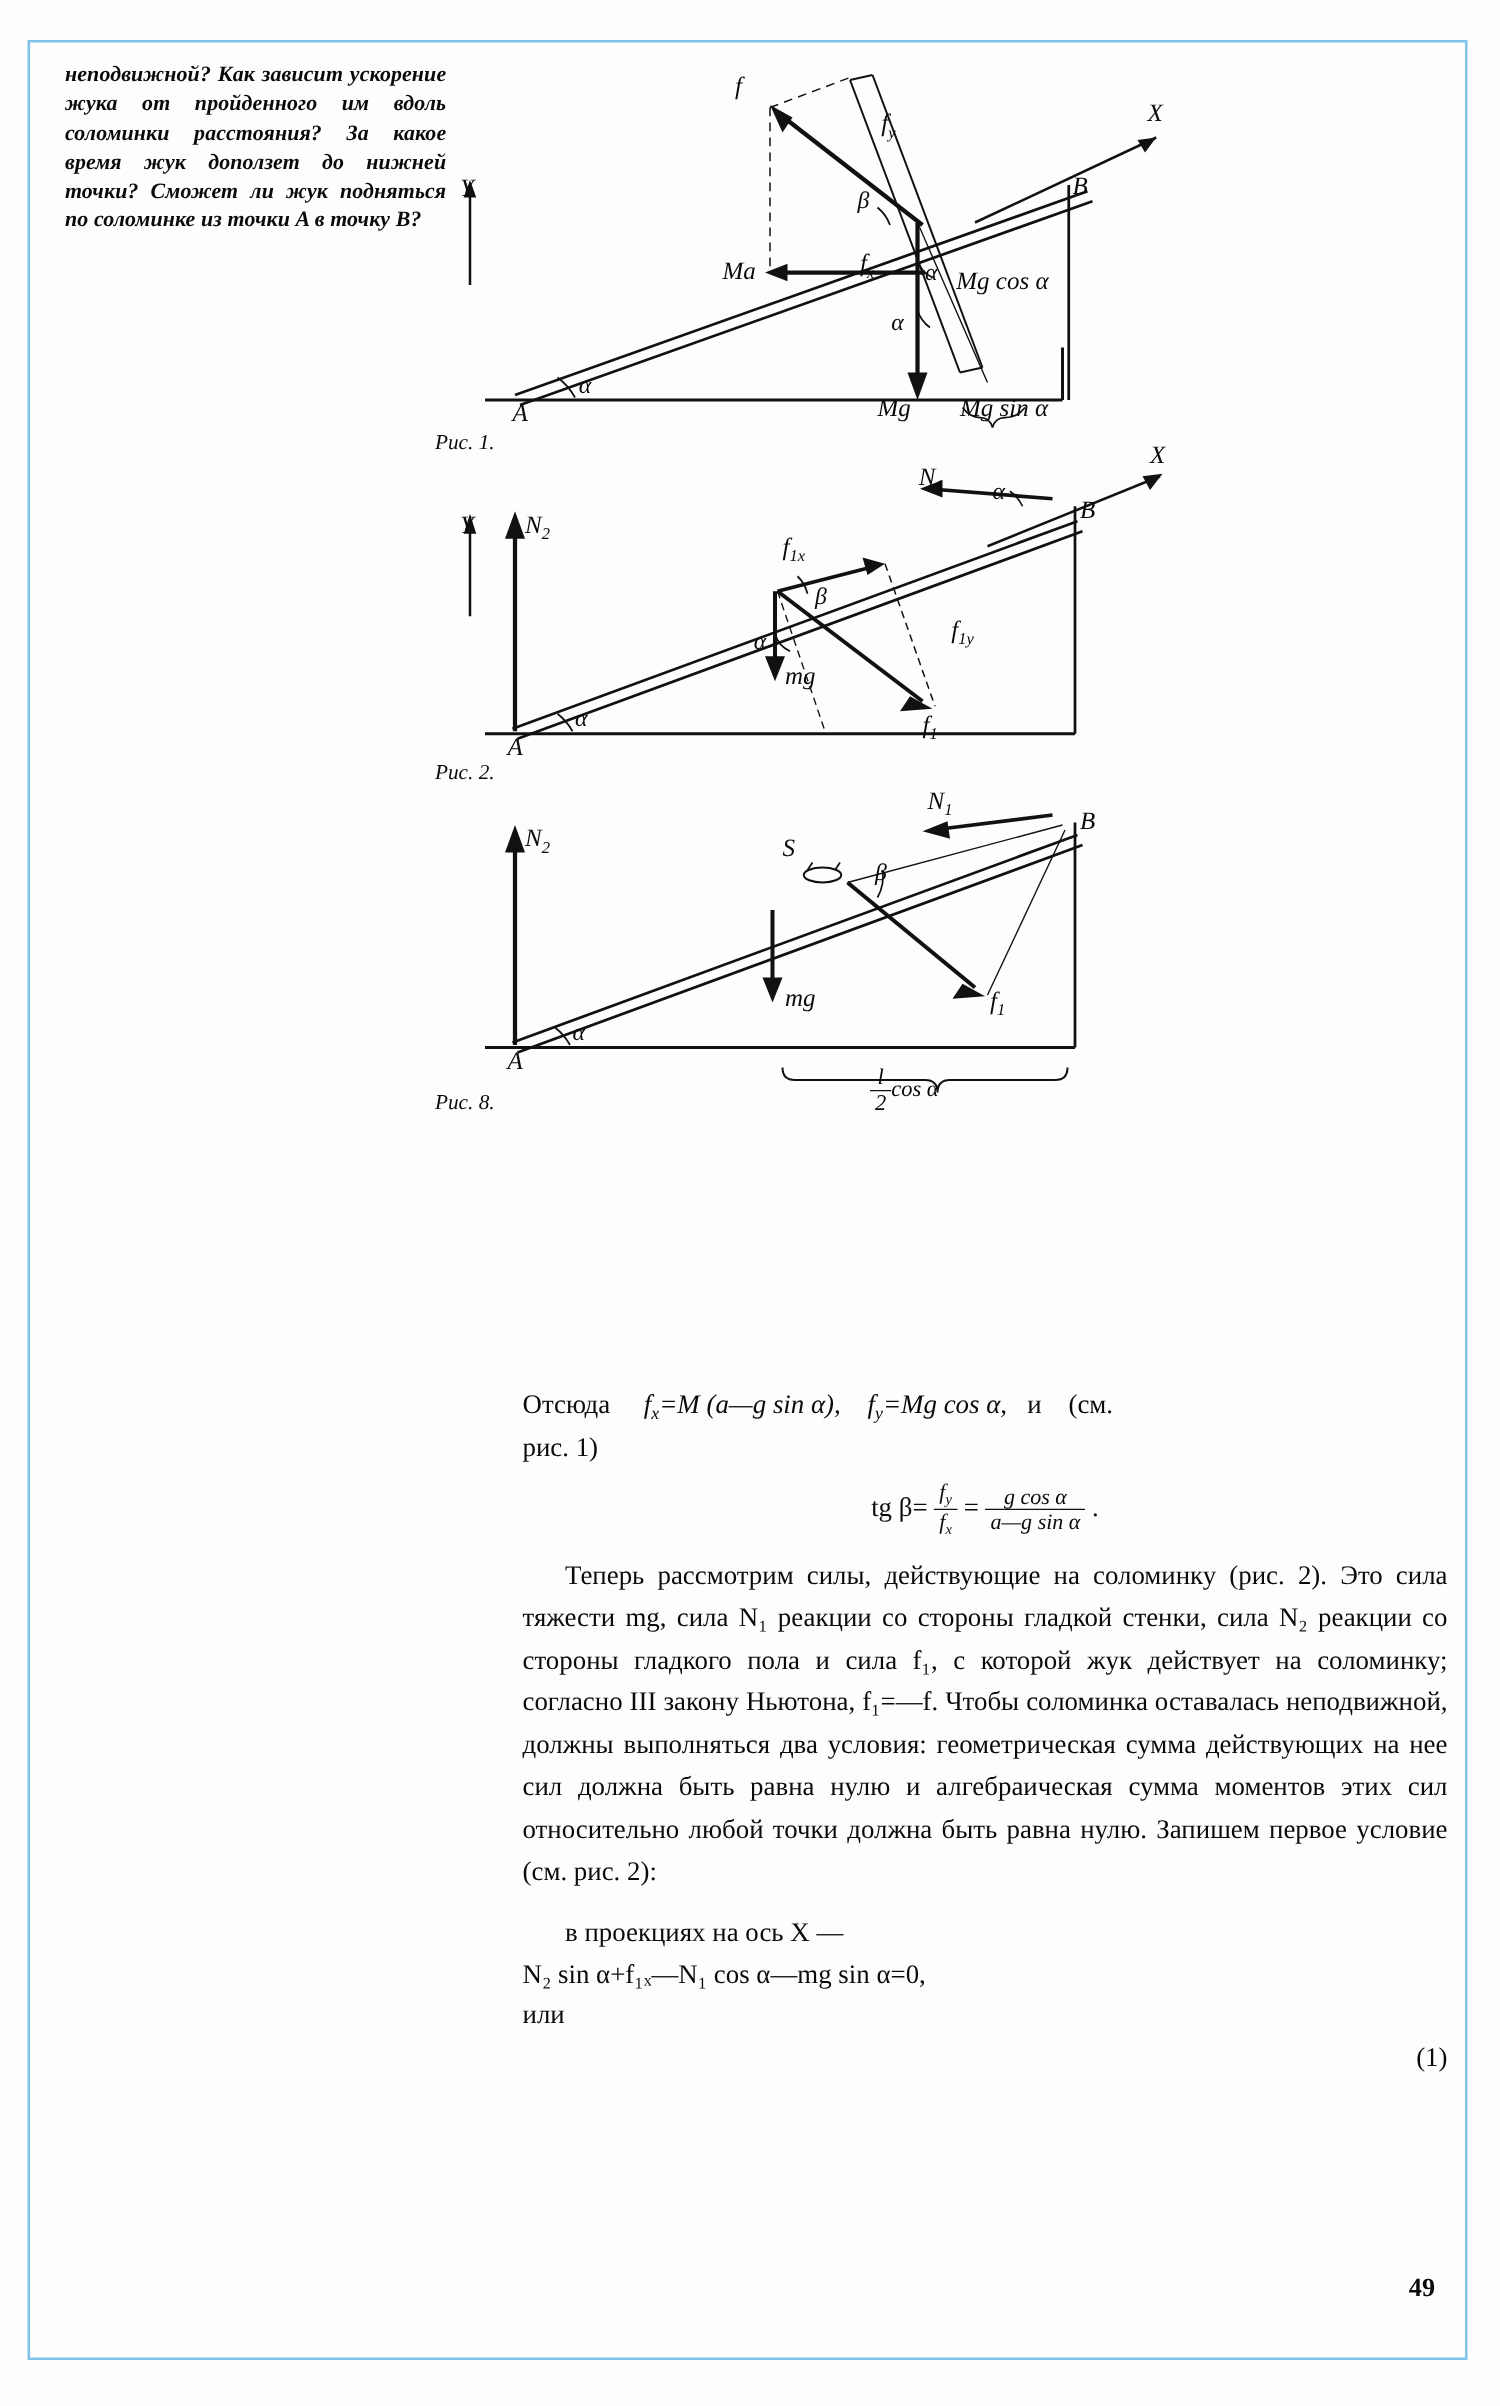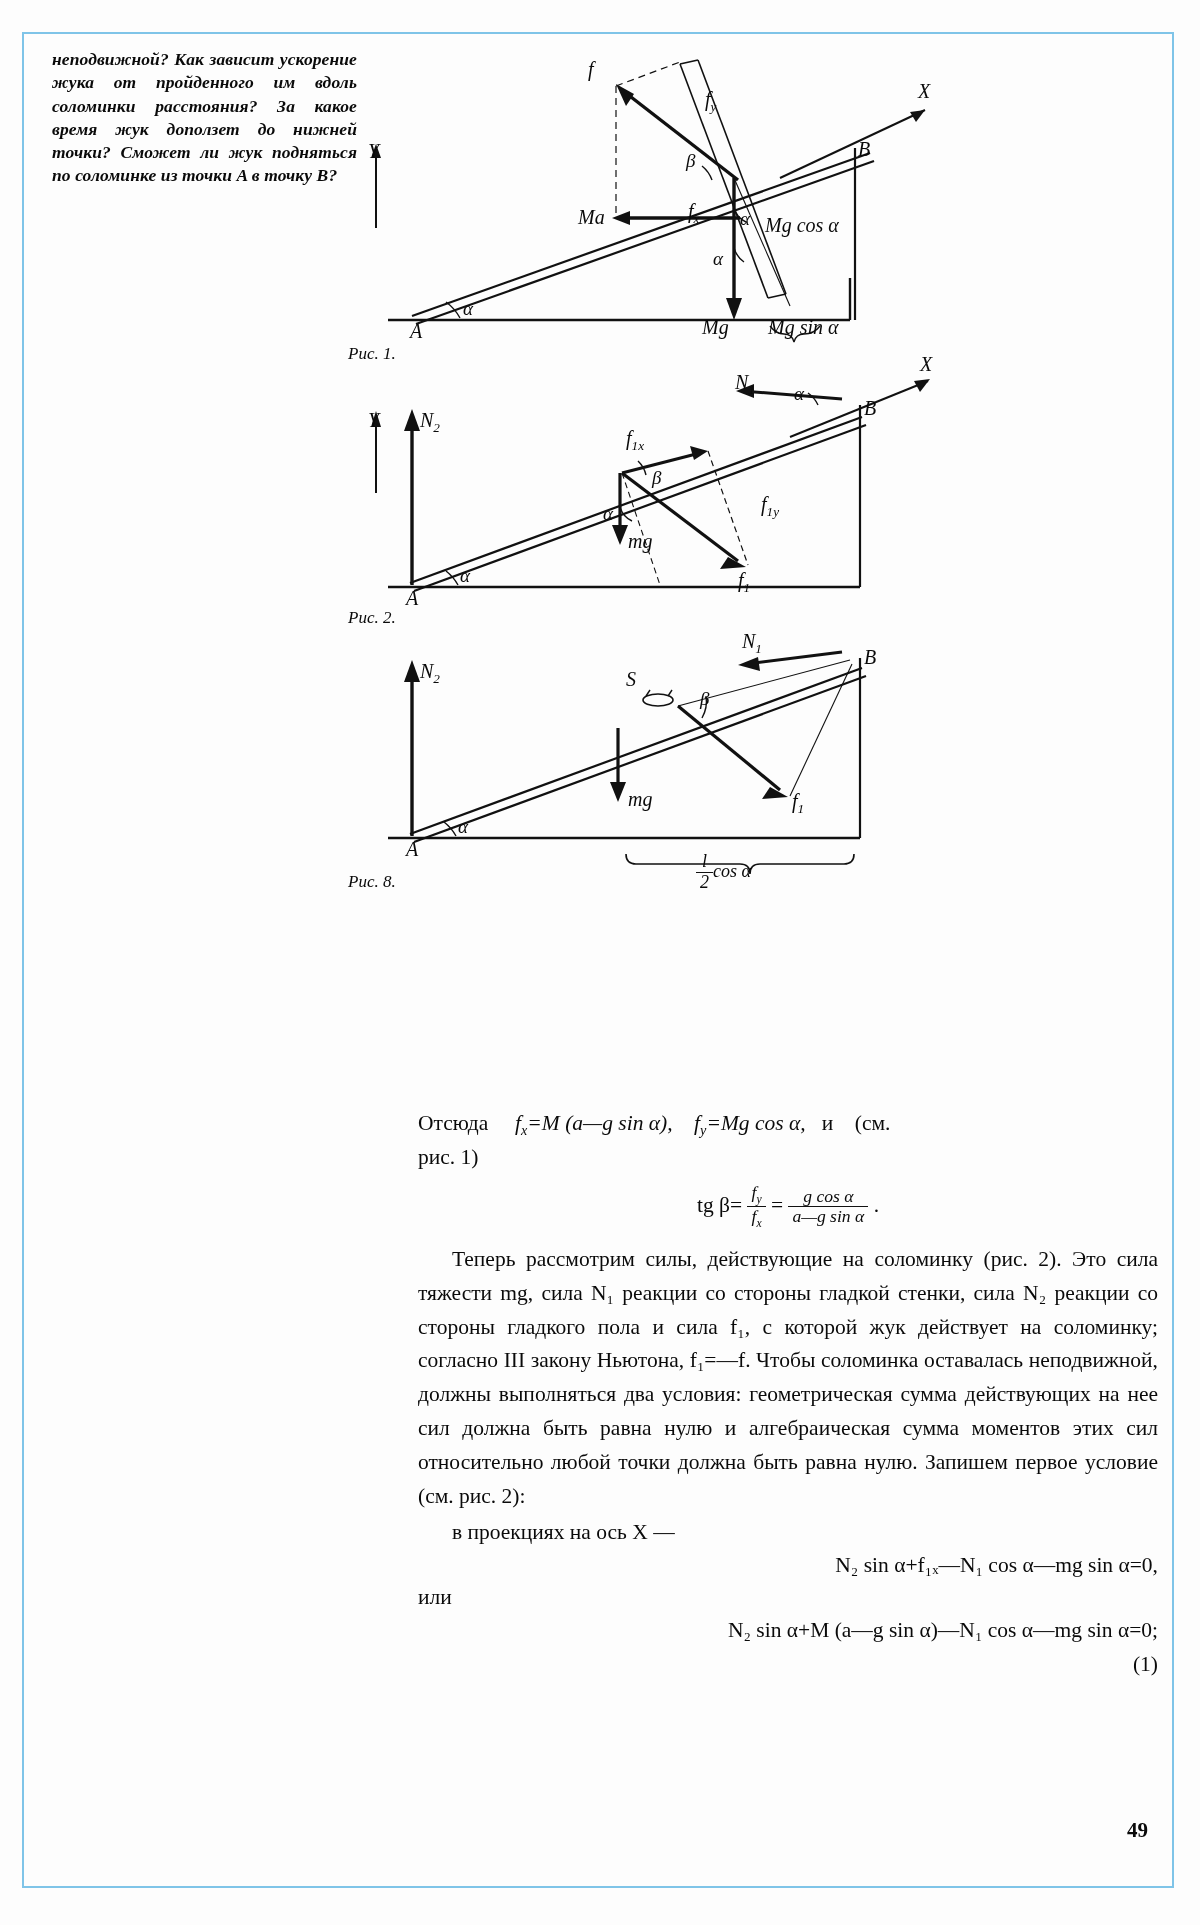--- a/index.html
+++ b/index.html
@@ -8,21 +8,21 @@
   .border-frame{position:absolute;left:22px;top:32px;width:1152px;height:1856px;border:2px solid #7fc4e8;box-sizing:border-box;}
   
   .intro{position:absolute;left:52px;top:48px;width:305px;font-style:italic;font-weight:bold;font-size:17.5px;line-height:1.33;text-align:justify;letter-spacing:.1px;}
   
   .fig{position:absolute;}
   .fig-caption{position:absolute;font-style:italic;font-size:17px;}
   
   .maintext{position:absolute;left:418px;top:1118px;width:740px;font-size:21.5px;line-height:1.42;text-align:justify;}
   .maintext p{margin:0 0 2px 0;}
   .indent{text-indent:34px;}
-  .center{text-align:right;}
+  .center{text-align:left;}
   .eqline{display:block;text-align:center;margin:10px 0 12px 0;}
   .frac{display:inline-block;vertical-align:middle;text-align:center;font-size:.82em;line-height:1.1;}
   .frac .num{display:block;border-bottom:1px solid #111;padding:0 4px;}
   .frac .den{display:block;padding:0 4px;}
   sub{font-size:.66em;}
   .it{font-style:italic;}
   .pagenum{position:absolute;right:52px;top:1818px;font-size:21px;font-weight:bold;}
   svg{display:block;}
 </style>
 </head>
@@ -214,21 +214,20 @@
       <span>=</span>
       <span class="frac">
         <span class="num it">g cos α</span>
         <span class="den it">a—g sin α</span>
       </span>
       <span>.</span>
     </div>
 
     <p class="indent" style="line-height:1.58;">Теперь рассмотрим силы, действующие на соломинку (рис. 2). Это сила тяжести mg, сила N₁ реакции со стороны гладкой стенки, сила N₂ реакции со стороны гладкого пола и сила f₁, с которой жук действует на соломинку; согласно III закону Ньютона, f₁=—f. Чтобы соломинка оставалась неподвижной, должны выполняться два условия: геометрическая сумма действующих на нее сил должна быть равна нулю и алгебраическая сумма моментов этих сил относительно любой точки должна быть равна нулю. Запишем первое условие (см. рис. 2):</p>
 
-    <p class="indent" style="margin-top:3px;">в проекциях на ось X —</p>
+    <p class="indent" style="margin-top:16px;">в проекциях на ось X —</p>
     <p class="center" style="margin:2px 0;">N₂ sin α+f₁ₓ—N₁ cos α—mg sin α=0,</p>
     <p>или</p>
-    <p class="center" style="margin:2px 0;">N₂ sin α+M (a—g sin α)—N₁ cos α—mg sin α=0;</p>
     <p style="text-align:right;margin-top:4px;">(1)</p>
   </div>
 
   <div class="pagenum">49</div>
 </div>
 
 </body></html>

